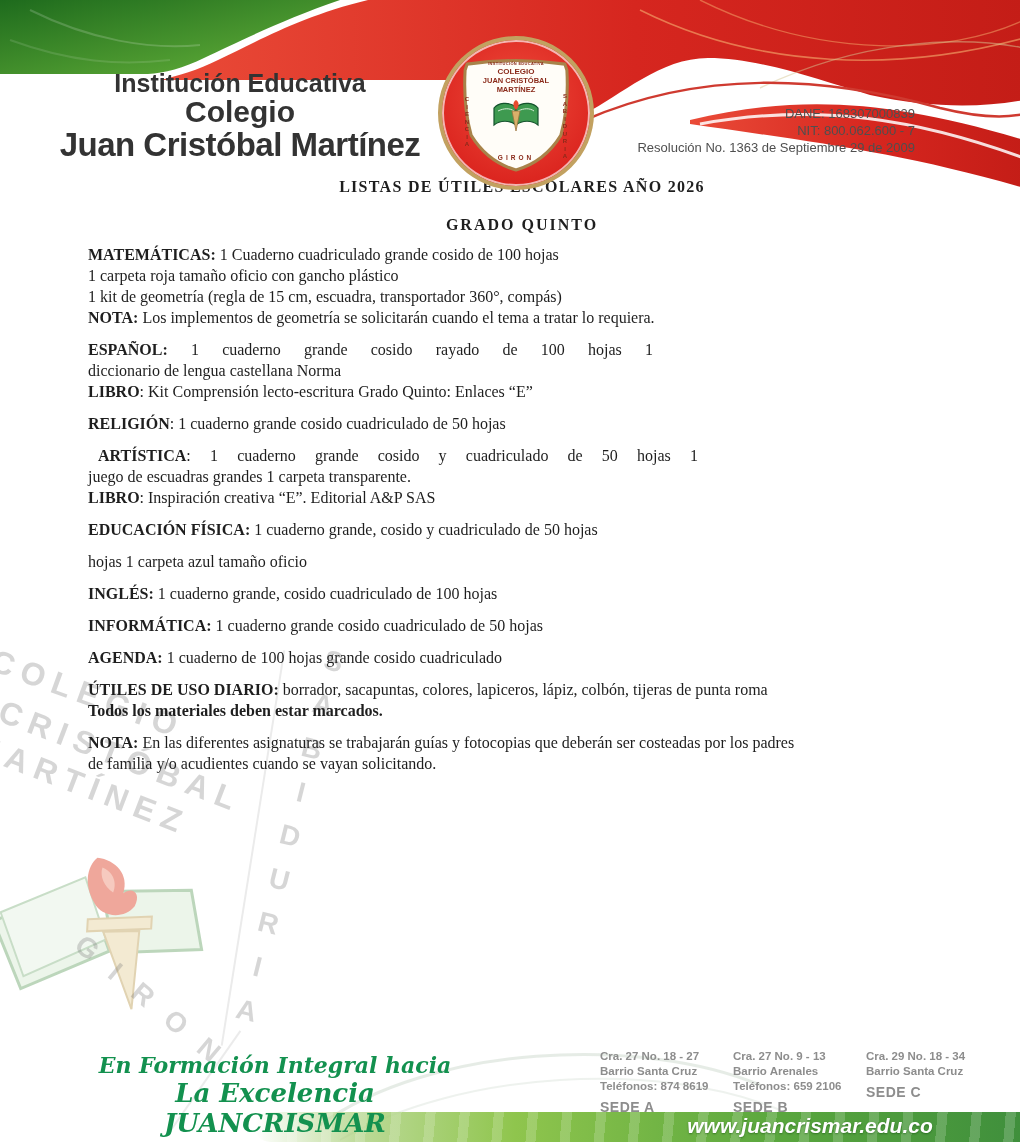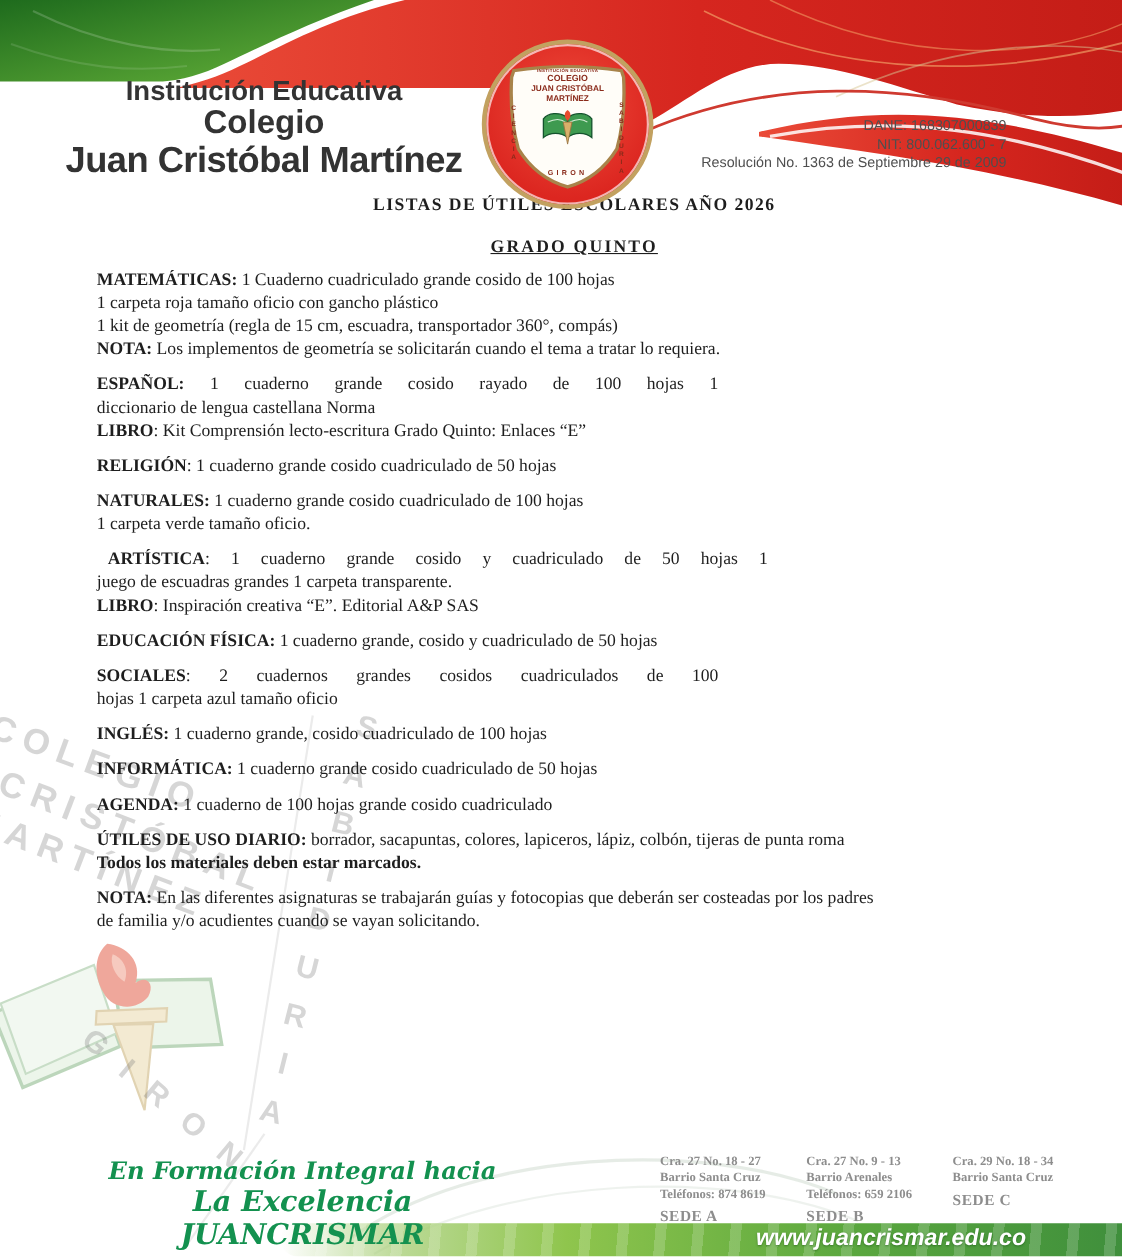--- a/index.html
+++ b/index.html
@@ -38,36 +38,36 @@
   
   .watermark{position:absolute;inset:0;z-index:1;pointer-events:none;}
   .wm-word{position:absolute;font-family:"Liberation Sans",sans-serif;font-weight:700;
            color:rgba(120,120,120,.30);white-space:nowrap;}
   .wm-vert{writing-mode:vertical-rl;text-orientation:upright;}
   .wm-line{position:absolute;background:rgba(90,90,90,.12);}
 
   
   .content{position:absolute;left:88px;right:64px;top:177px;z-index:3;}
   .doc-title{text-align:center;font-weight:700;font-size:16px;letter-spacing:1.3px;line-height:20px;}
-  .doc-grade{text-align:center;font-weight:700;font-size:16px;letter-spacing:2px;margin-top:18px;line-height:20px;text-decoration:underline;}
+  .doc-grade{text-align:center;font-weight:700;font-size:16px;letter-spacing:2px;margin-top:18px;line-height:20px;}
   #sections{margin-top:9px;}
   .section{margin-bottom:11px;}
   .line{font-size:16px;line-height:21px;}
   .line b{font-weight:700;}
   .j1{width:565px;text-align:justify;text-align-last:justify;}
   .j2{width:600px;text-align:justify;text-align-last:justify;margin-left:10px;}
 
   
   .slogan{position:absolute;left:85px;top:1052px;width:380px;text-align:center;z-index:3;
           color:#13914f;font-family:"DejaVu Serif",serif;font-style:italic;font-weight:700;}
   .slogan-1{font-size:22px;line-height:26px;}
   .slogan-2{font-size:26px;line-height:30px;}
   #sedes{position:absolute;left:600px;top:1049px;display:flex;z-index:3;
          font-family:"Liberation Sans","DejaVu Sans",sans-serif;color:#8d8d8d;}
-  .sede{width:133px;font-family:Liberation Serif, serif;}
+  .sede{width:133px;}
   .sede:last-child{width:150px;}
   .sede-line{font-size:11.5px;font-weight:700;line-height:15px;white-space:nowrap;}
   .sede-name{font-size:14px;font-weight:700;margin-top:5px;letter-spacing:.5px;}
   .footer-bar{position:absolute;left:255px;right:0;bottom:2px;height:30px;z-index:2;
       background:linear-gradient(90deg,rgba(190,220,160,0) 0%,rgba(165,205,115,.75) 14%,#8fc54d 34%,#5aa73e 68%,#3f8f3c 100%);
       border-radius:16px 0 0 16px;}
   .footer-bar::after{content:"";position:absolute;inset:0;border-radius:inherit;
       background:repeating-linear-gradient(95deg,rgba(255,255,255,.18) 0 10px,rgba(255,255,255,0) 10px 34px);}
   .website{position:absolute;left:660px;width:300px;bottom:6px;z-index:3;text-align:center;
            font-family:"Liberation Sans",sans-serif;font-style:italic;font-weight:700;font-size:21px;
@@ -171,33 +171,28 @@
         </div>
         <div class="section">
           <div class="line j1"><b>ESPAÑOL:</b> 1 cuaderno grande cosido rayado de 100 hojas 1</div>
           <div class="line">diccionario de lengua castellana Norma</div>
           <div class="line"><b>LIBRO</b>: Kit Comprensión lecto-escritura Grado Quinto: Enlaces “E”</div>
         </div>
         <div class="section">
           <div class="line"><b>RELIGIÓN</b>: 1 cuaderno grande cosido cuadriculado de 50 hojas</div>
         </div>
         <div class="section">
-          <div class="line"><b>NATURALES:</b> 1 cuaderno grande cosido cuadriculado de 100 hojas</div>
-          <div class="line">1 carpeta verde tamaño oficio.</div>
-        </div>
-        <div class="section">
           <div class="line j2"><b>ARTÍSTICA</b>: 1 cuaderno grande cosido y cuadriculado de 50 hojas 1</div>
           <div class="line">juego de escuadras grandes 1 carpeta transparente.</div>
           <div class="line"><b>LIBRO</b>: Inspiración creativa “E”.  Editorial A&amp;P SAS</div>
         </div>
         <div class="section">
           <div class="line"><b>EDUCACIÓN FÍSICA:</b> 1 cuaderno grande, cosido y cuadriculado de 50 hojas</div>
         </div>
         <div class="section">
-          <div class="line j1"><b>SOCIALES</b>: 2 cuadernos grandes cosidos cuadriculados de 100</div>
           <div class="line">hojas 1 carpeta azul tamaño oficio</div>
         </div>
         <div class="section">
           <div class="line"><b>INGLÉS:</b> 1 cuaderno grande, cosido cuadriculado de 100 hojas</div>
         </div>
         <div class="section">
           <div class="line"><b>INFORMÁTICA:</b> 1 cuaderno grande cosido cuadriculado de 50 hojas</div>
         </div>
         <div class="section">
           <div class="line"><b>AGENDA:</b> 1 cuaderno de 100 hojas grande cosido cuadriculado</div>

